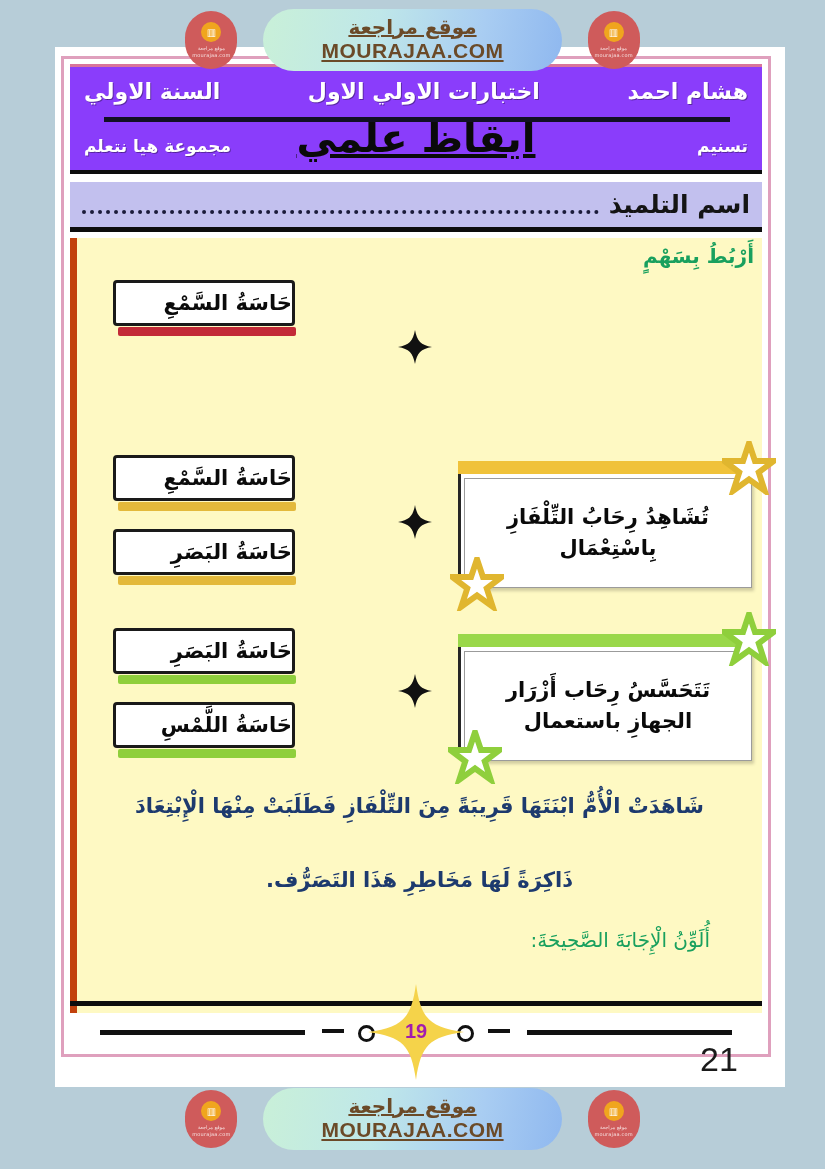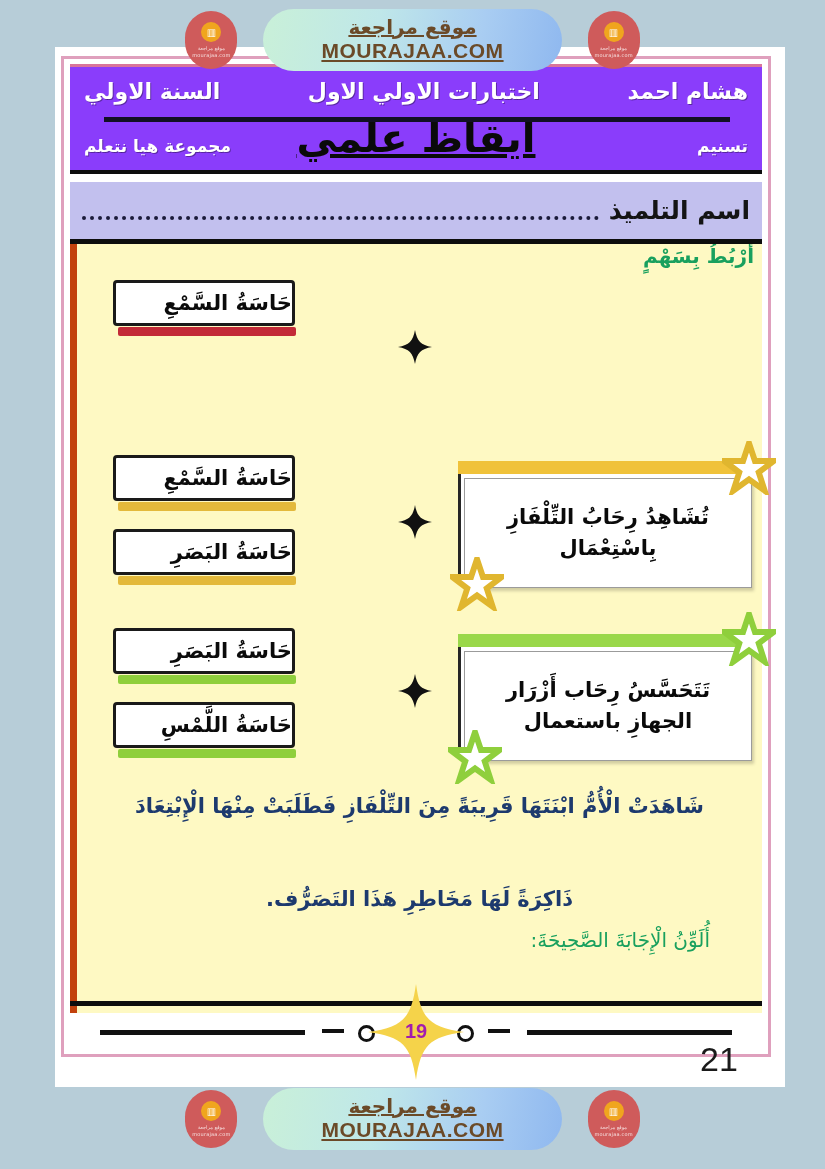--- a/index.html
+++ b/index.html
@@ -168,21 +168,21 @@
     z-index: 19;
     letter-spacing: 1px;
   }
 
   
   #name-bar {
     position: absolute;
     left: 70px;
     top: 182px;
     width: 692px;
-    height: 62px;
+    height: 50px;
     background: #c2c0ee;
     border-bottom: 5px solid #0d0d0d;
     box-sizing: border-box;
     direction: rtl;
     display: flex;
     align-items: center;
     padding: 4px 12px;
     z-index: 16;
   }
   #name-label {
@@ -354,21 +354,21 @@
     font-weight: bold;
     font-size: 21px;
     color: #1d3a6e;
     direction: rtl;
     padding: 0 12px;
     box-sizing: border-box;
   }
   #prompt-2 {
     position: absolute;
     left: 0; right: 0;
-    top: 649px;
+    top: 630px;
     text-align: center;
     font-family: "DejaVu Sans", sans-serif;
     font-weight: bold;
     font-size: 21px;
     color: #1d3a6e;
     direction: rtl;
   }
   #instr-color {
     position: absolute;
     right: 52px;

